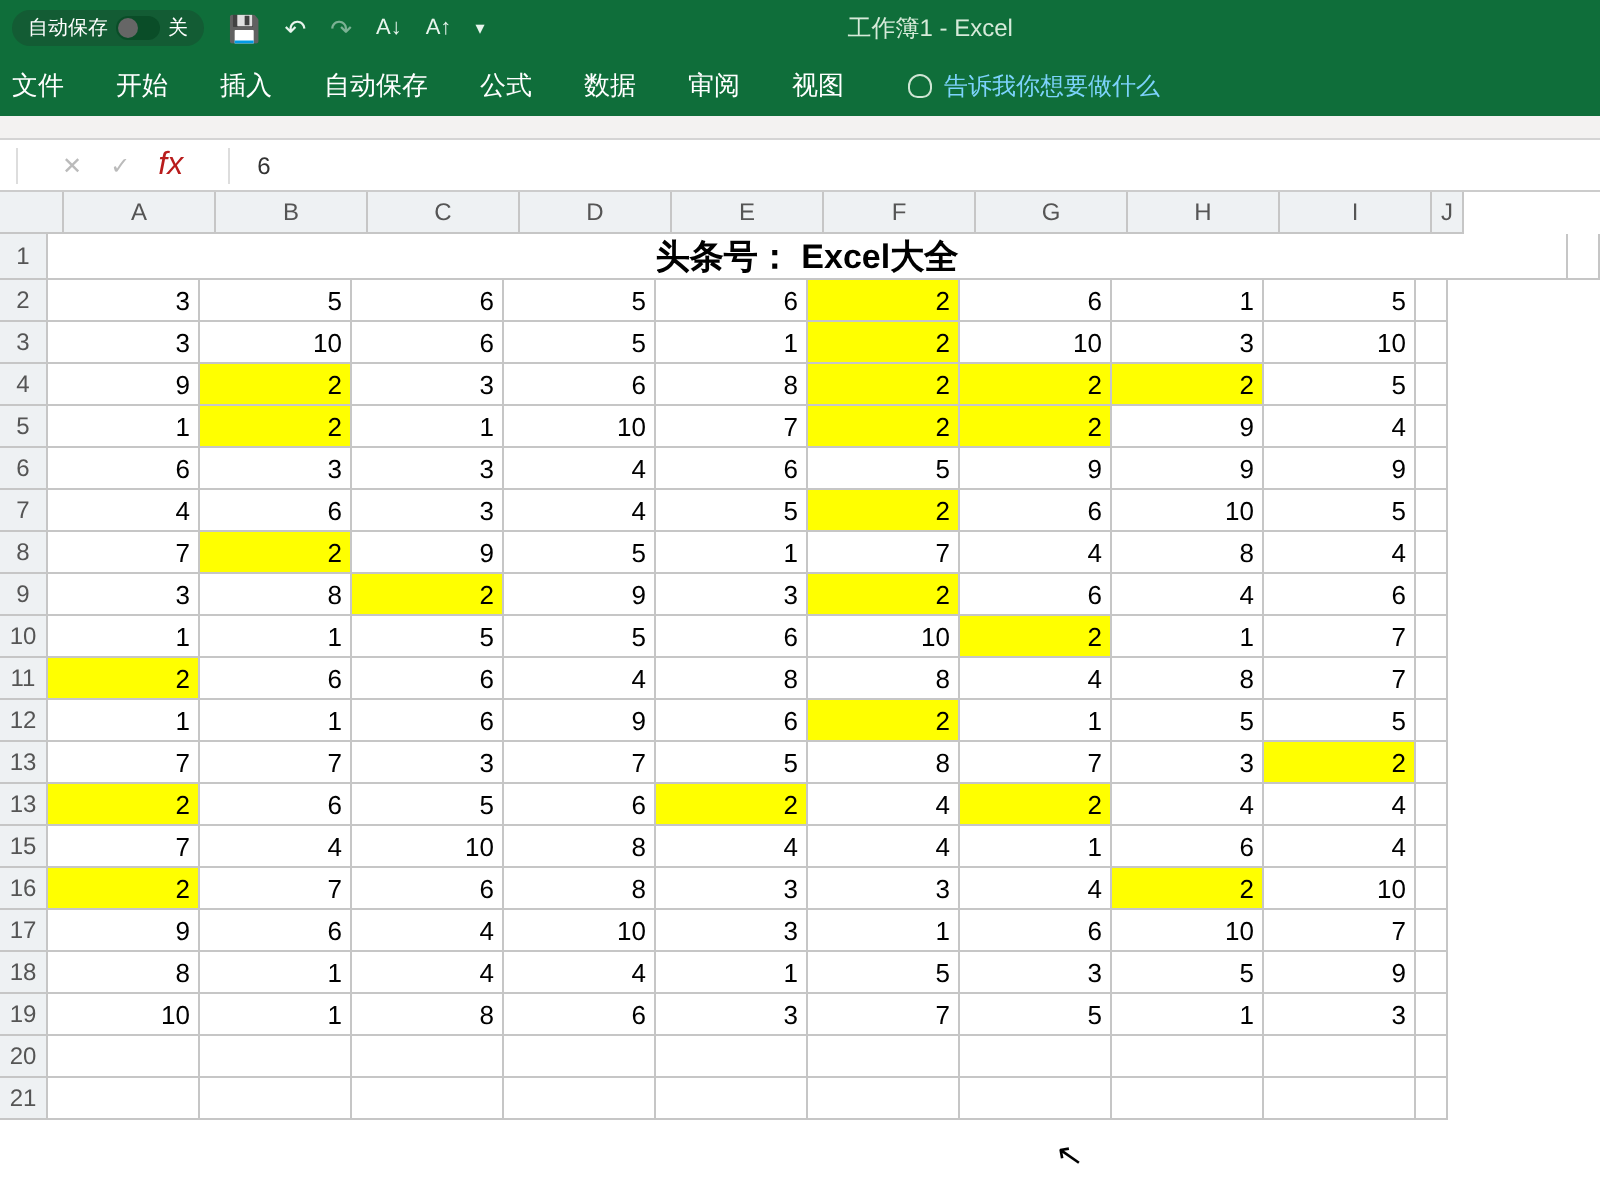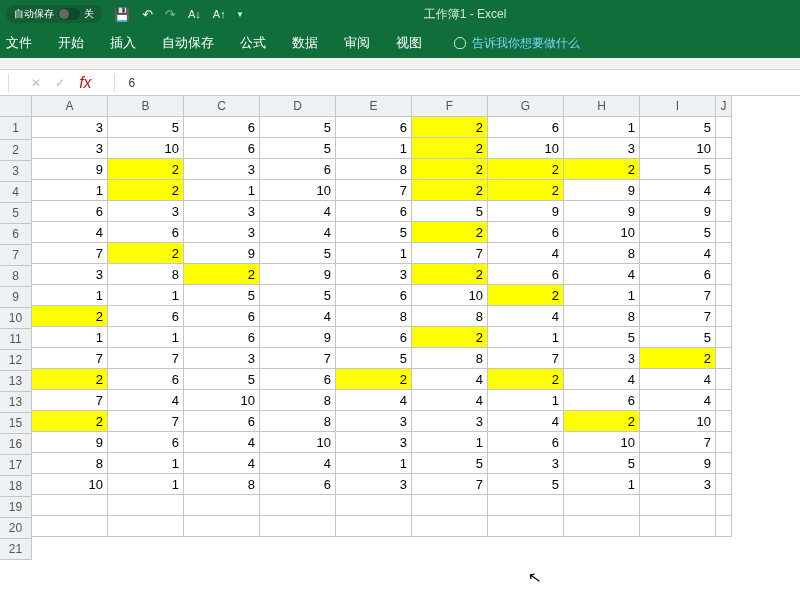--- a/index.html
+++ b/index.html
@@ -130,20 +130,24 @@
         <div class="row-h">13</div>
         <div class="row-h">15</div>
         <div class="row-h">16</div>
         <div class="row-h">17</div>
         <div class="row-h">18</div>
         <div class="row-h">19</div>
         <div class="row-h">20</div>
         <div class="row-h">21</div>
       </div>
     <div class="cells" id="cells">
+        <div class="row title-row">
+          <div class="merged-title">头条号： Excel大全</div>
+          <div class="cell last" style="height: 23px;"></div>
+        </div>
         <div class="row">
           <div class="cell">3</div>
           <div class="cell">5</div>
           <div class="cell">6</div>
           <div class="cell">5</div>
           <div class="cell">6</div>
           <div class="cell hl">2</div>
           <div class="cell">6</div>
           <div class="cell">1</div>
           <div class="cell">5</div>

